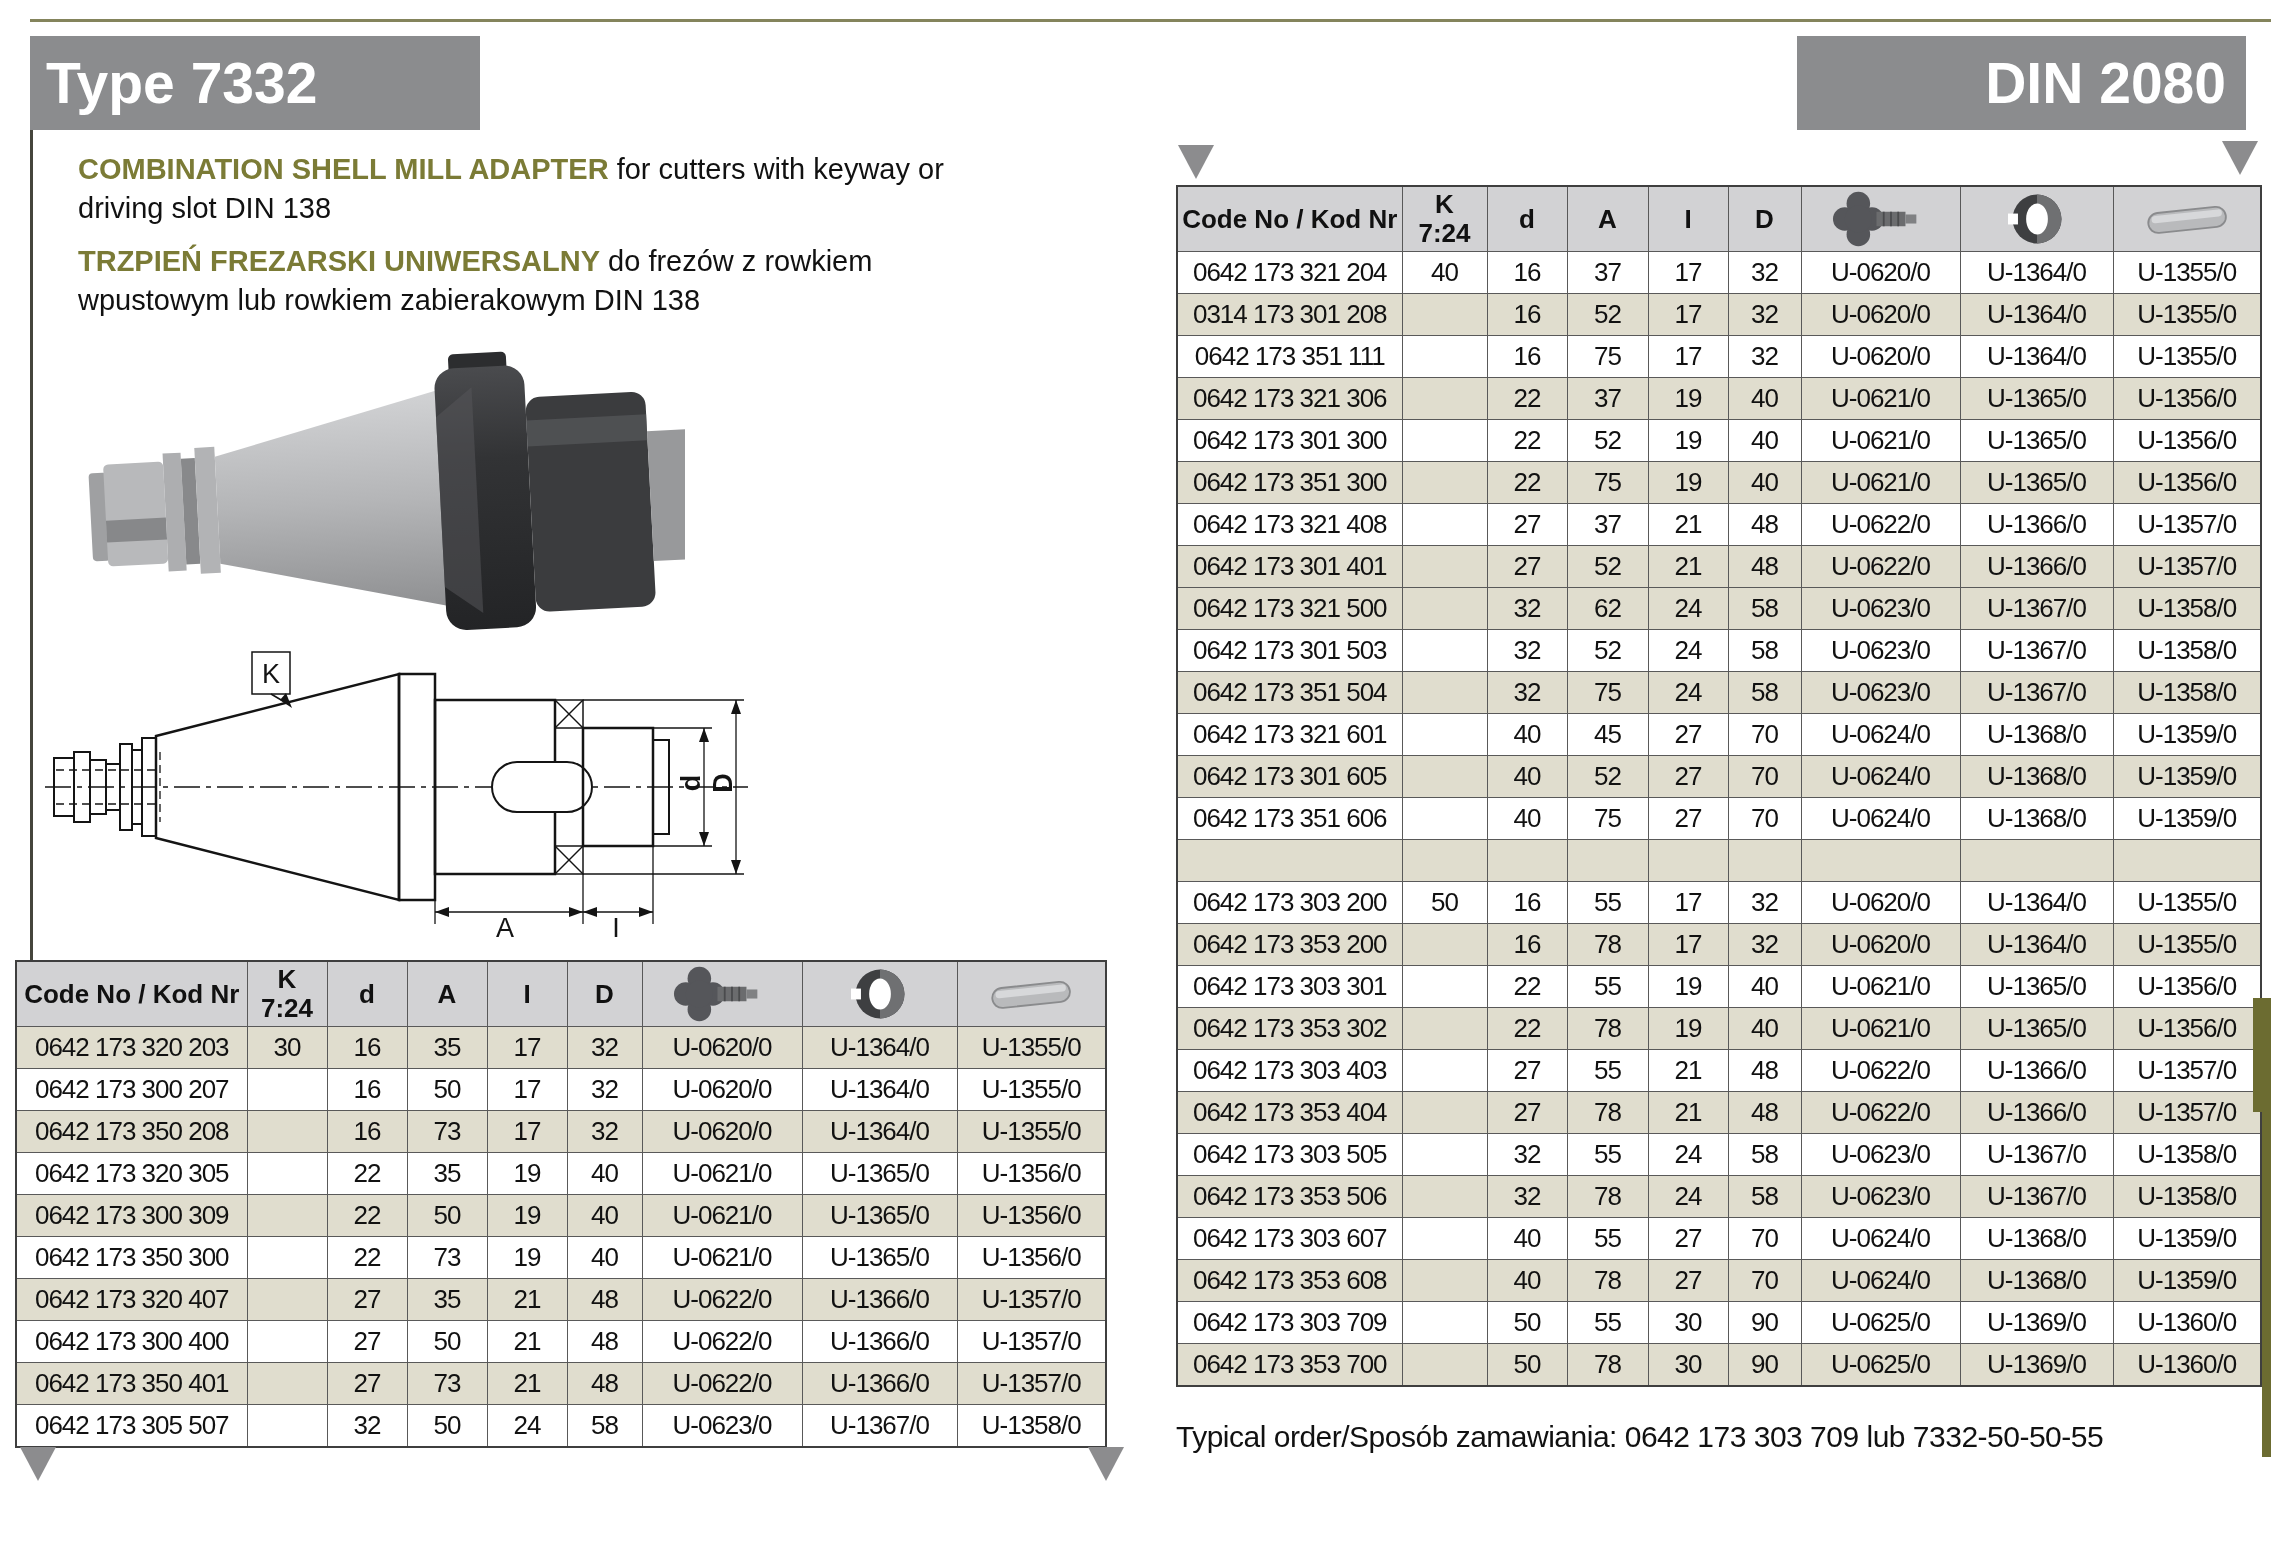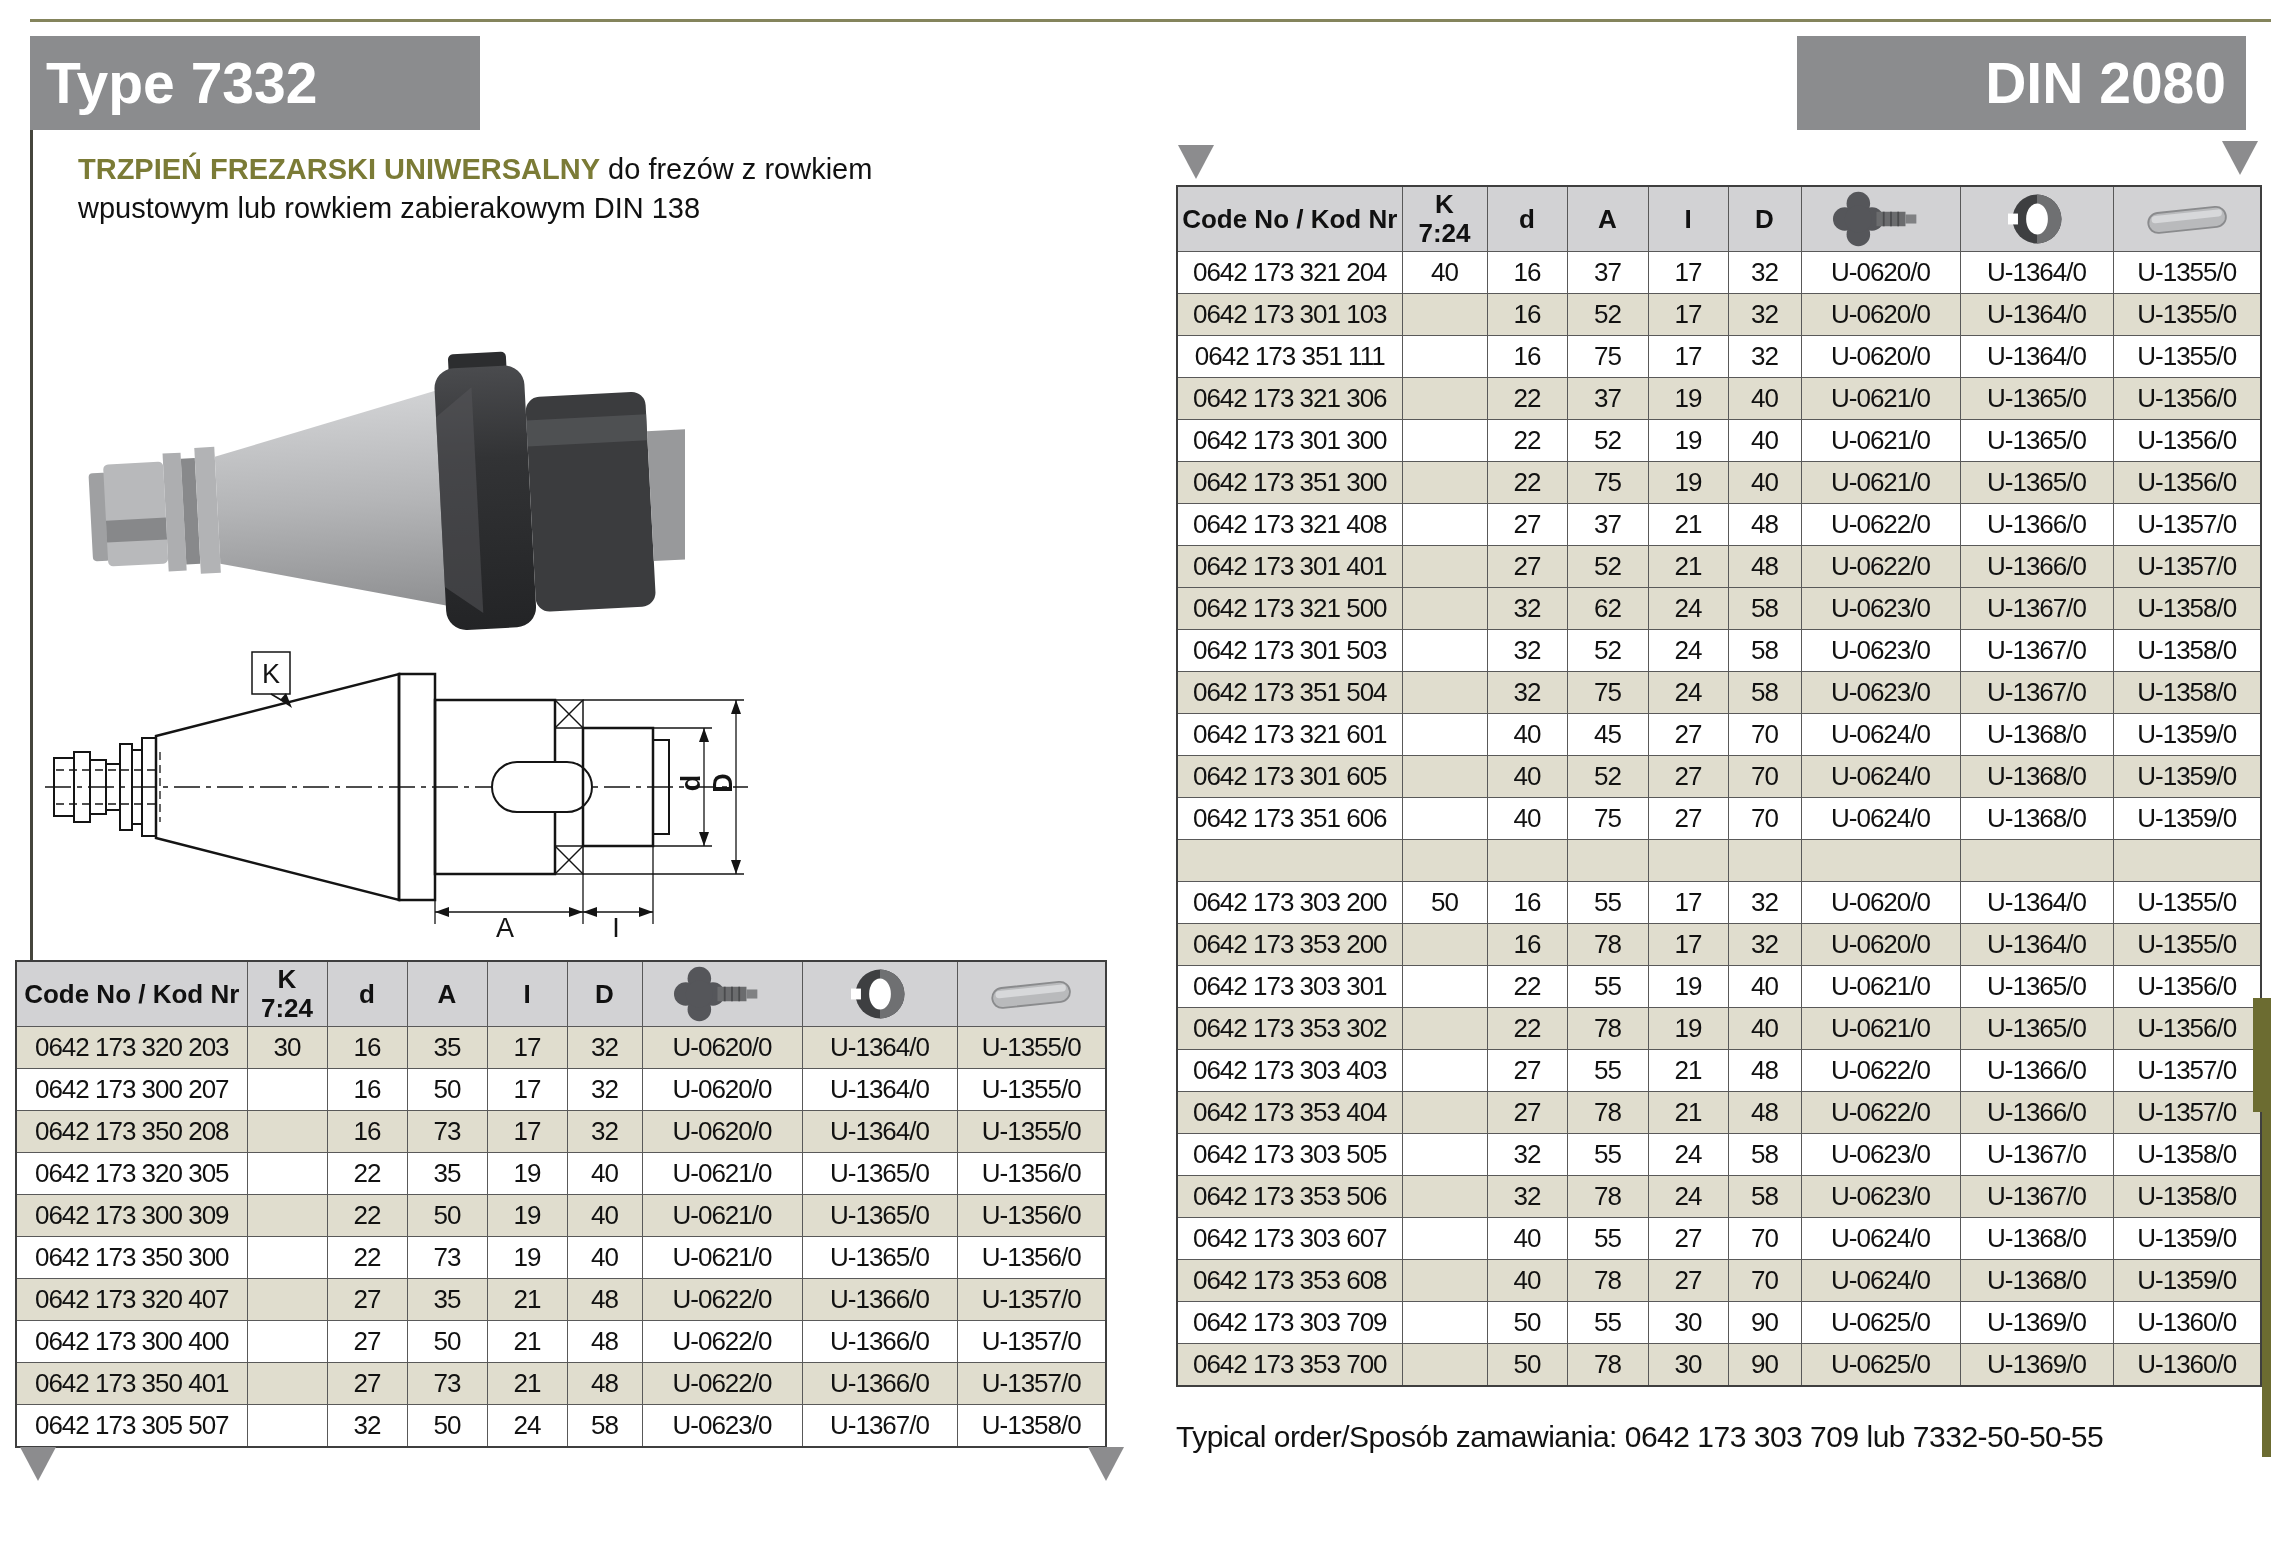--- a/index.html
+++ b/index.html
@@ -45,20 +45,21 @@
 
 <div class="page">
 
   <div class="top-rule"></div>
   <div class="left-rule"></div>
 
   <div class="title-box title-left">Type 7332</div>
   <div class="title-box title-right">DIN 2080</div>
 
   <div class="desc">
+    <p><span class="olive">COMBINATION SHELL MILL ADAPTER</span> <span>for cutters with keyway or driving slot DIN 138</span></p>
     <p><span class="olive">TRZPIEŃ FREZARSKI UNIWERSALNY</span> <span>do frezów z rowkiem wpustowym lub rowkiem zabierakowym DIN 138</span></p>
   </div>
 
   <svg class="photo" style="left:85px;top:350px;" width="600" height="290" viewBox="0 0 600 290">
     <defs>
       <linearGradient id="pgCone" x1="0" y1="0" x2="0" y2="1">
         <stop offset="0" stop-color="#d2d3d5"></stop>
           <stop offset="0.5" stop-color="#b4b5b7"></stop>
           <stop offset="1" stop-color="#8e8f91"></stop>
       </linearGradient>
@@ -395,21 +396,21 @@
           <td>40</td>
           <td>16</td>
           <td>37</td>
           <td>17</td>
           <td>32</td>
           <td>U-0620/0</td>
           <td>U-1364/0</td>
           <td>U-1355/0</td>
         </tr>
         <tr class="alt">
-          <td>0642 173 301 103</td>
+          <td>0314 173 301 208</td>
           <td></td>
           <td>16</td>
           <td>52</td>
           <td>17</td>
           <td>32</td>
           <td>U-0620/0</td>
           <td>U-1364/0</td>
           <td>U-1355/0</td>
         </tr>
         <tr>

